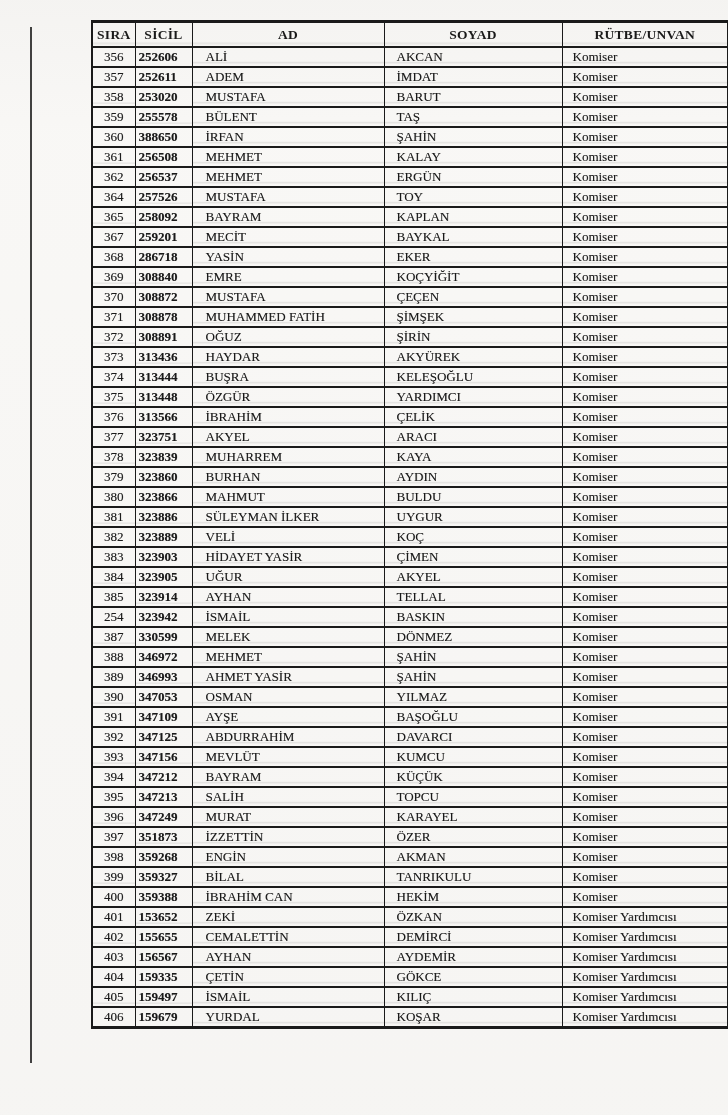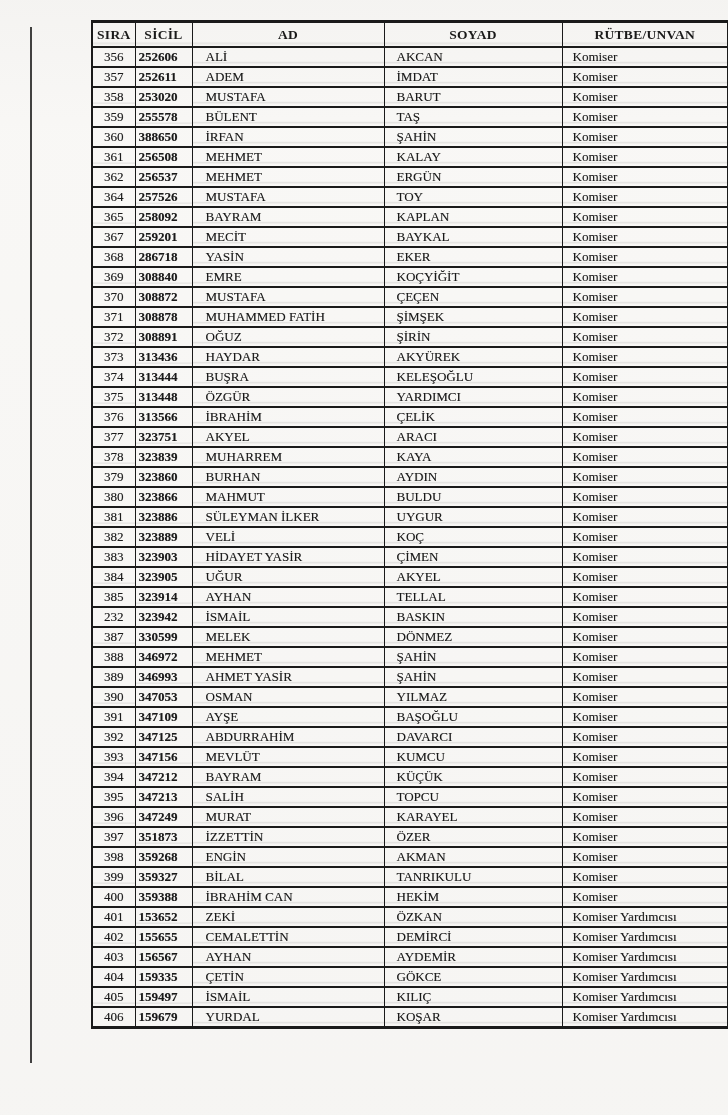--- a/index.html
+++ b/index.html
@@ -300,21 +300,21 @@
       <td class="c-rutbe">Komiser</td>
     </tr>
         <tr>
       <td class="c-sira">385</td>
       <td class="c-sicil">323914</td>
       <td class="c-ad">AYHAN</td>
       <td class="c-soyad">TELLAL</td>
       <td class="c-rutbe">Komiser</td>
     </tr>
         <tr>
-      <td class="c-sira">232</td>
+      <td class="c-sira">254</td>
       <td class="c-sicil">323942</td>
       <td class="c-ad">İSMAİL</td>
       <td class="c-soyad">BASKIN</td>
       <td class="c-rutbe">Komiser</td>
     </tr>
         <tr>
       <td class="c-sira">387</td>
       <td class="c-sicil">330599</td>
       <td class="c-ad">MELEK</td>
       <td class="c-soyad">DÖNMEZ</td>

